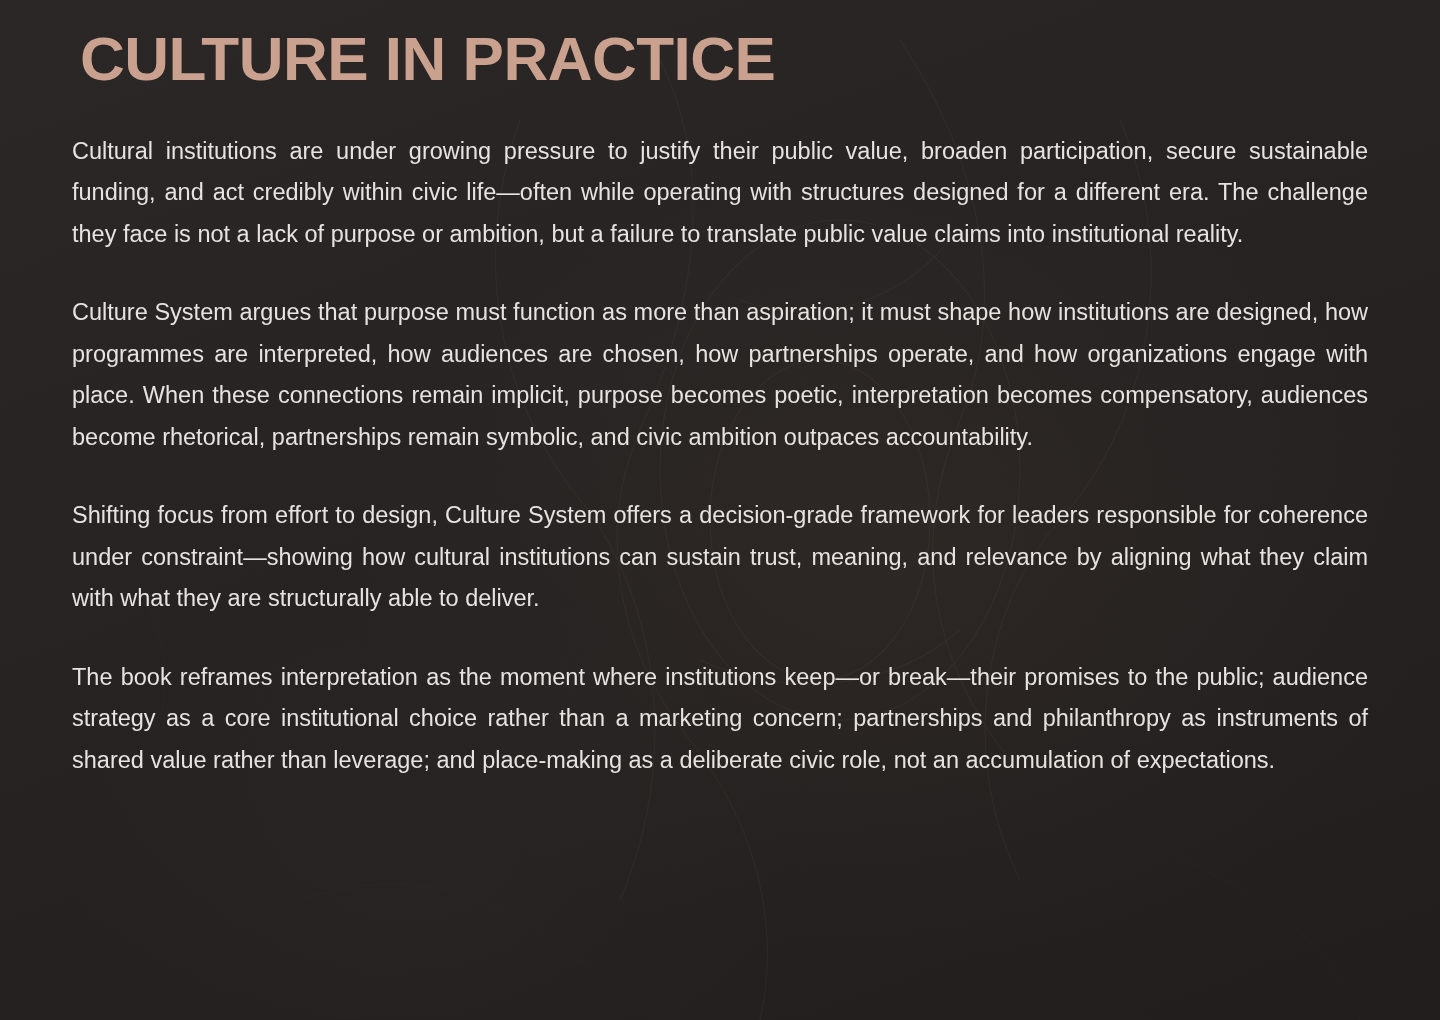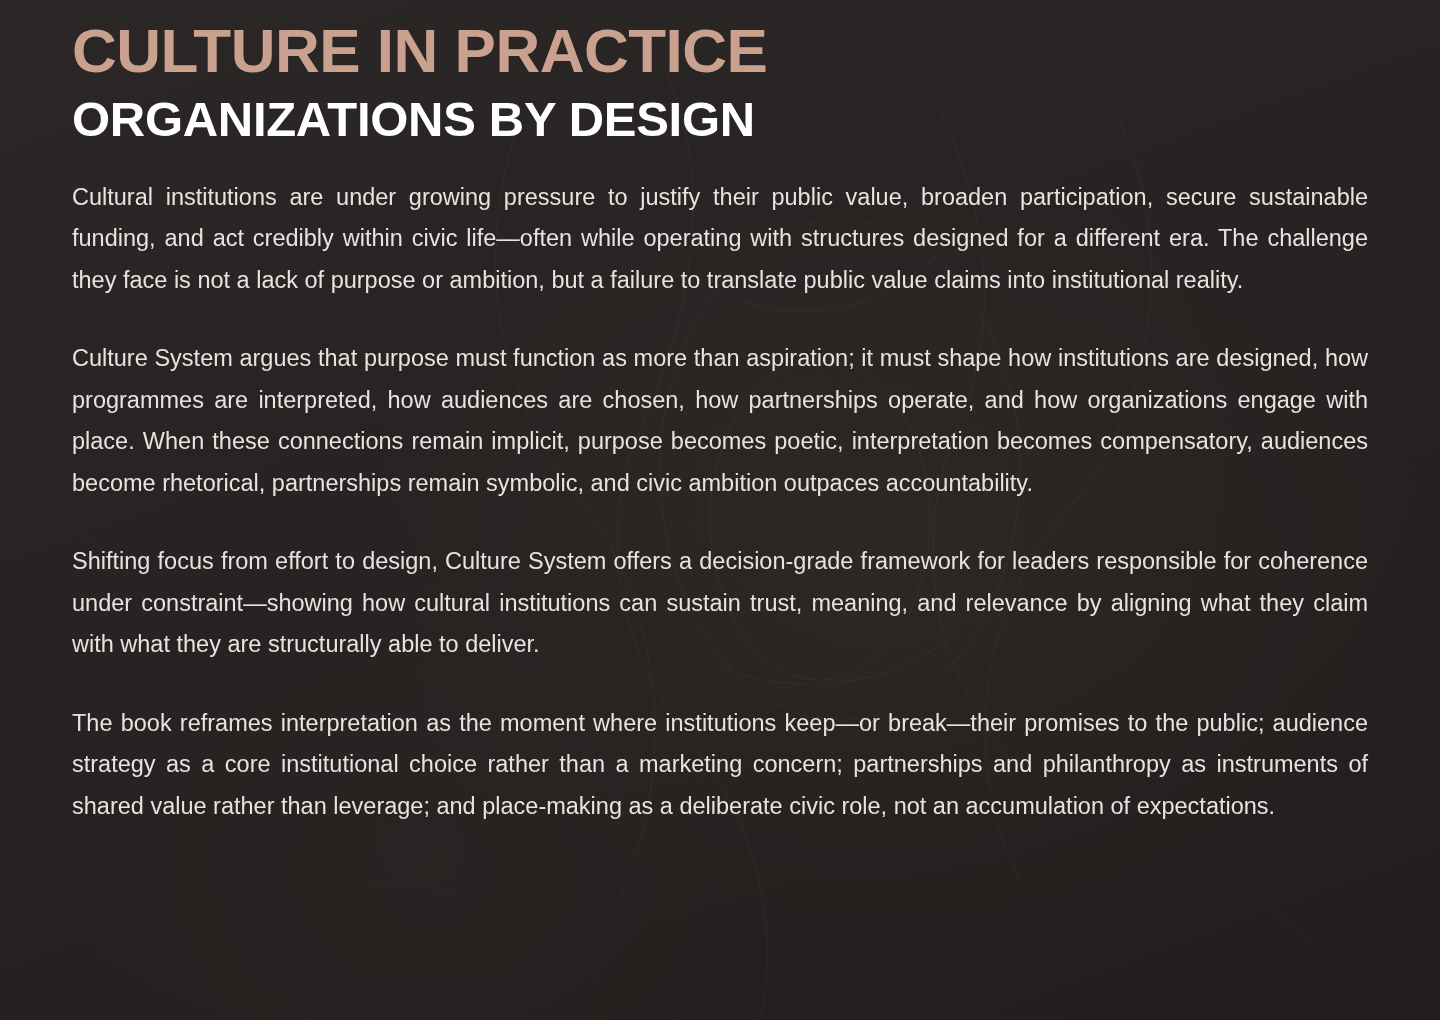--- a/index.html
+++ b/index.html
@@ -27,21 +27,21 @@
     position: absolute;
     inset: 0;
     opacity: 0.5;
     pointer-events: none;
   }
   .content {
     position: relative;
     padding: 0 72px;
   }
   .title-main {
-    margin: 0;
+    margin: 8px;
     padding-top: 18px;
     font-size: 62px;
     line-height: 1.08;
     font-weight: bold;
     letter-spacing: -0.5px;
     color: #c9a18e;
   }
   .title-sub {
     margin: 0;
     padding-top: 8px;
@@ -88,21 +88,20 @@
     <g stroke="#5c4a40" stroke-width="0.8" fill="none" opacity="0.2">
       <path d="M300 900 C 420 860, 520 900, 600 980"></path>
       <path d="M1180 860 C 1280 900, 1340 960, 1360 1020"></path>
       <path d="M60 520 C 140 560, 180 640, 160 720"></path>
     </g>
   </svg>
 
   <div class="content">
 
     <h1 class="title-main">CULTURE IN PRACTICE</h1>
-    <h2 class="title-sub">ORGANIZATIONS BY DESIGN</h2>
 
     <div class="body-copy">
       <p>Cultural institutions are under growing pressure to justify their public value, broaden participation, secure sustainable funding, and act credibly within civic life—often while operating with structures designed for a different era. The challenge they face is not a lack of purpose or ambition, but a failure to translate public value claims into institutional reality.</p>
       <p>Culture System argues that purpose must function as more than aspiration; it must shape how institutions are designed, how programmes are interpreted, how audiences are chosen, how partnerships operate, and how organizations engage with place. When these connections remain implicit, purpose becomes poetic, interpretation becomes compensatory, audiences become rhetorical, partnerships remain symbolic, and civic ambition outpaces accountability.</p>
       <p>Shifting focus from effort to design, Culture System offers a decision-grade framework for leaders responsible for coherence under constraint—showing how cultural institutions can sustain trust, meaning, and relevance by aligning what they claim with what they are structurally able to deliver.</p>
       <p>The book reframes interpretation as the moment where institutions keep—or break—their promises to the public; audience strategy as a core institutional choice rather than a marketing concern; partnerships and philanthropy as instruments of shared value rather than leverage; and place-making as a deliberate civic role, not an accumulation of expectations.</p>
     </div>
 
   </div>
 </div>

